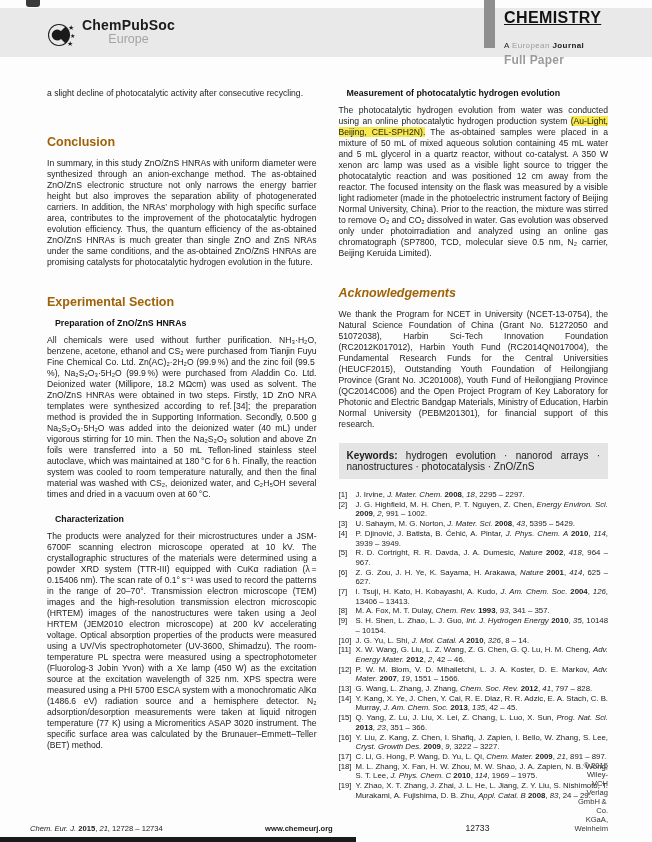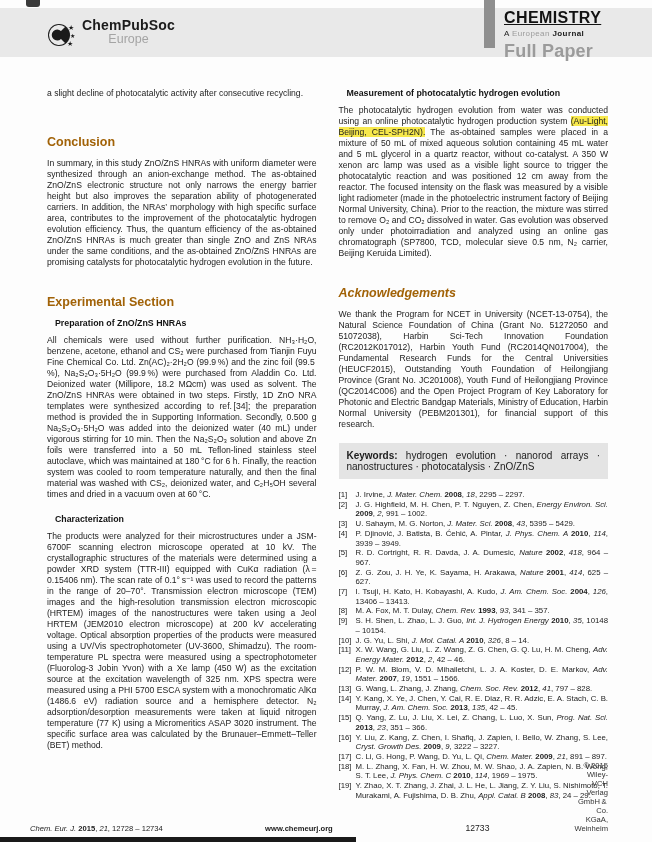--- a/index.html
+++ b/index.html
@@ -10,25 +10,25 @@
   .header-band{position:absolute;top:8px;left:0;width:652px;height:49px;background:#e9e9e9;}
   .scan-artifact{position:absolute;top:0;left:26px;width:14px;height:7px;background:#3a3a3a;border-radius:0 0 3px 3px;}
   .brand{position:absolute;top:18px;left:44px;display:flex;align-items:flex-start;}
   .brand svg{margin-right:4px;}
   .brand-text{display:flex;flex-direction:column;align-items:center;}
   .brand-name{font-weight:bold;font-size:14px;letter-spacing:.2px;color:#1b1b1b;line-height:14px;}
   .brand-sub{font-size:12.5px;color:#a4a4a4;line-height:13px;margin-top:1px;}
   .journal-bar{position:absolute;top:0;left:484px;width:11px;height:48px;background:#8f8f8f;}
   .journal-block{position:absolute;top:10px;left:504px;line-height:1;}
   .journal-title{font-weight:bold;font-size:16px;letter-spacing:.4px;color:#121212;text-decoration:underline;}
-  .journal-subtitle{font-size:8px;margin-top:4px;letter-spacing:.4px;}
+  .journal-subtitle{font-size:8px;margin-top:16px;letter-spacing:.4px;}
   .js-a{color:#1b1b1b;}
   .js-euro{color:#9b9b9b;}
   .js-journal{color:#1b1b1b;font-weight:bold;}
-  .article-type{font-size:18px;font-weight:bold;color:#9b9b9b;margin-top:4px;letter-spacing:.2px;}
+  .article-type{font-size:12px;font-weight:bold;color:#9b9b9b;margin-top:4px;letter-spacing:.2px;}
 
   
   .columns{position:absolute;top:88px;left:47px;width:561px;display:flex;gap:22px;}
   .col{width:273px;}
   .para{font-size:8.6px;line-height:11px;text-align:justify;margin:0;}
   .frag{margin-bottom:36px;}
   h2.sec{font-size:12.5px;font-weight:bold;margin:0 0 9px 0;color:#a16207;}
   h2.sec-italic{font-style:italic;}
   h3.subsec{font-size:8.8px;font-weight:bold;margin:0 0 7px 0;color:#141414;padding-left:8px;}
   .gap-lg{height:27px;}

